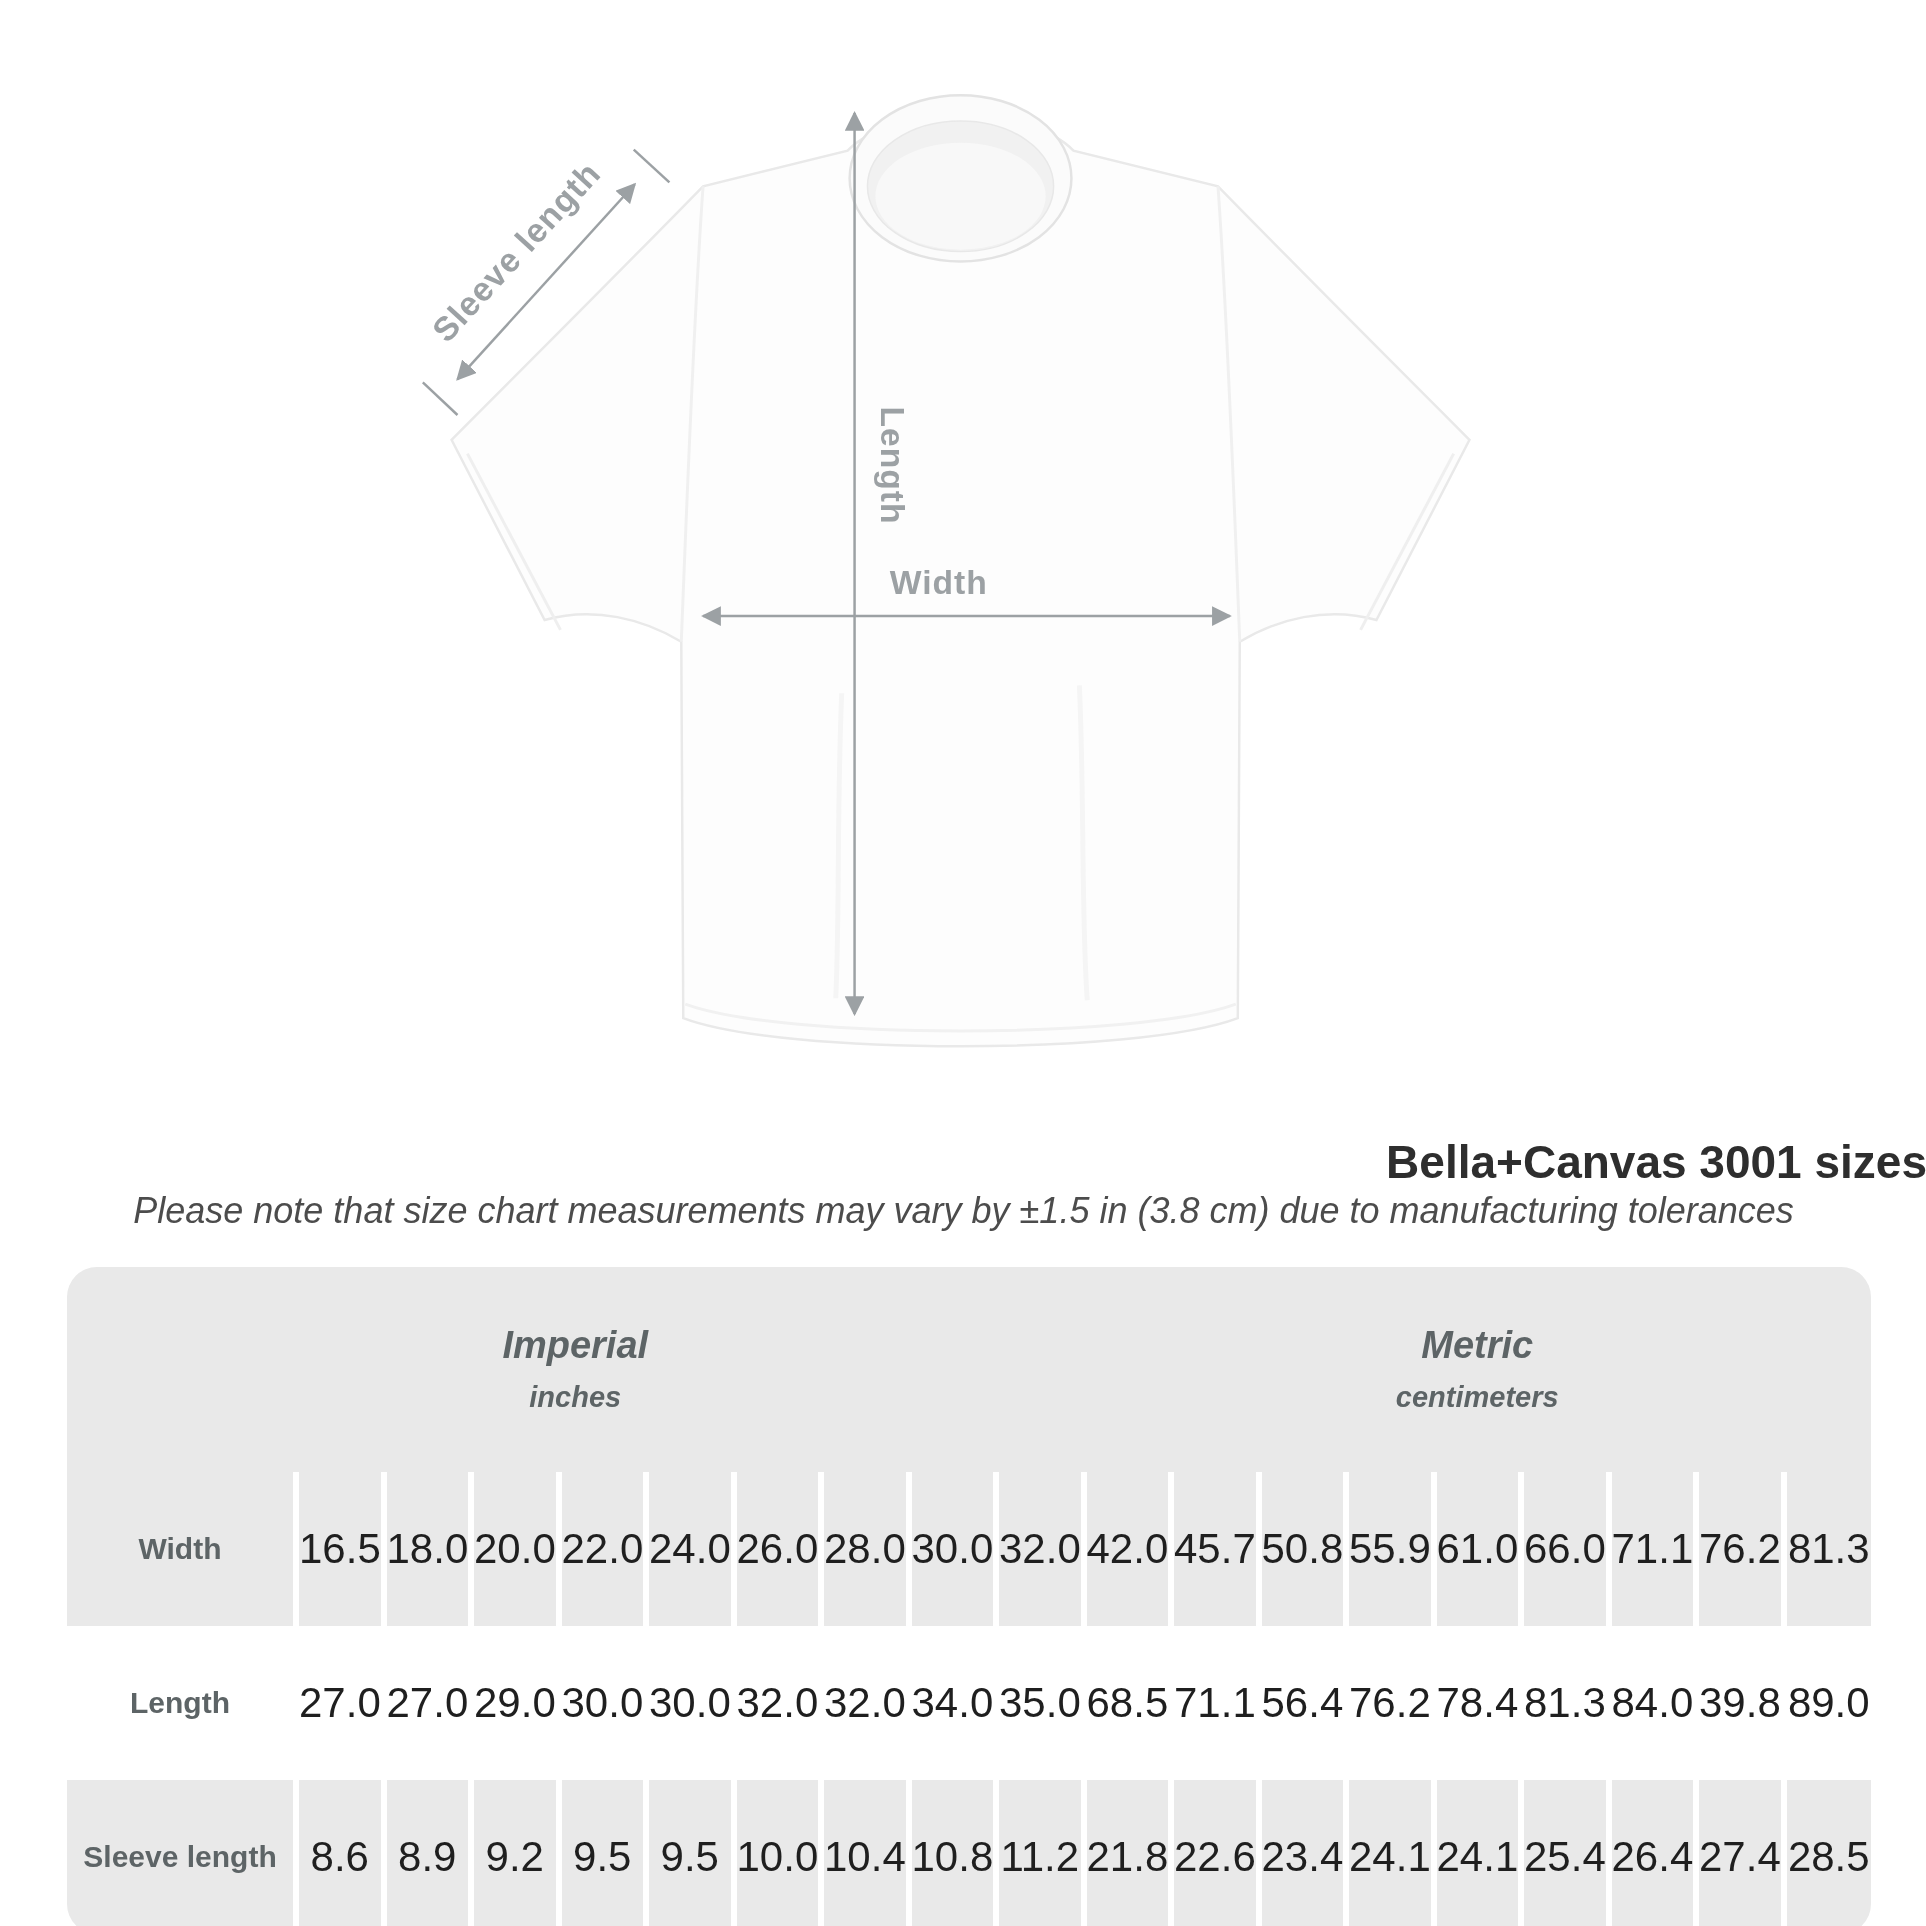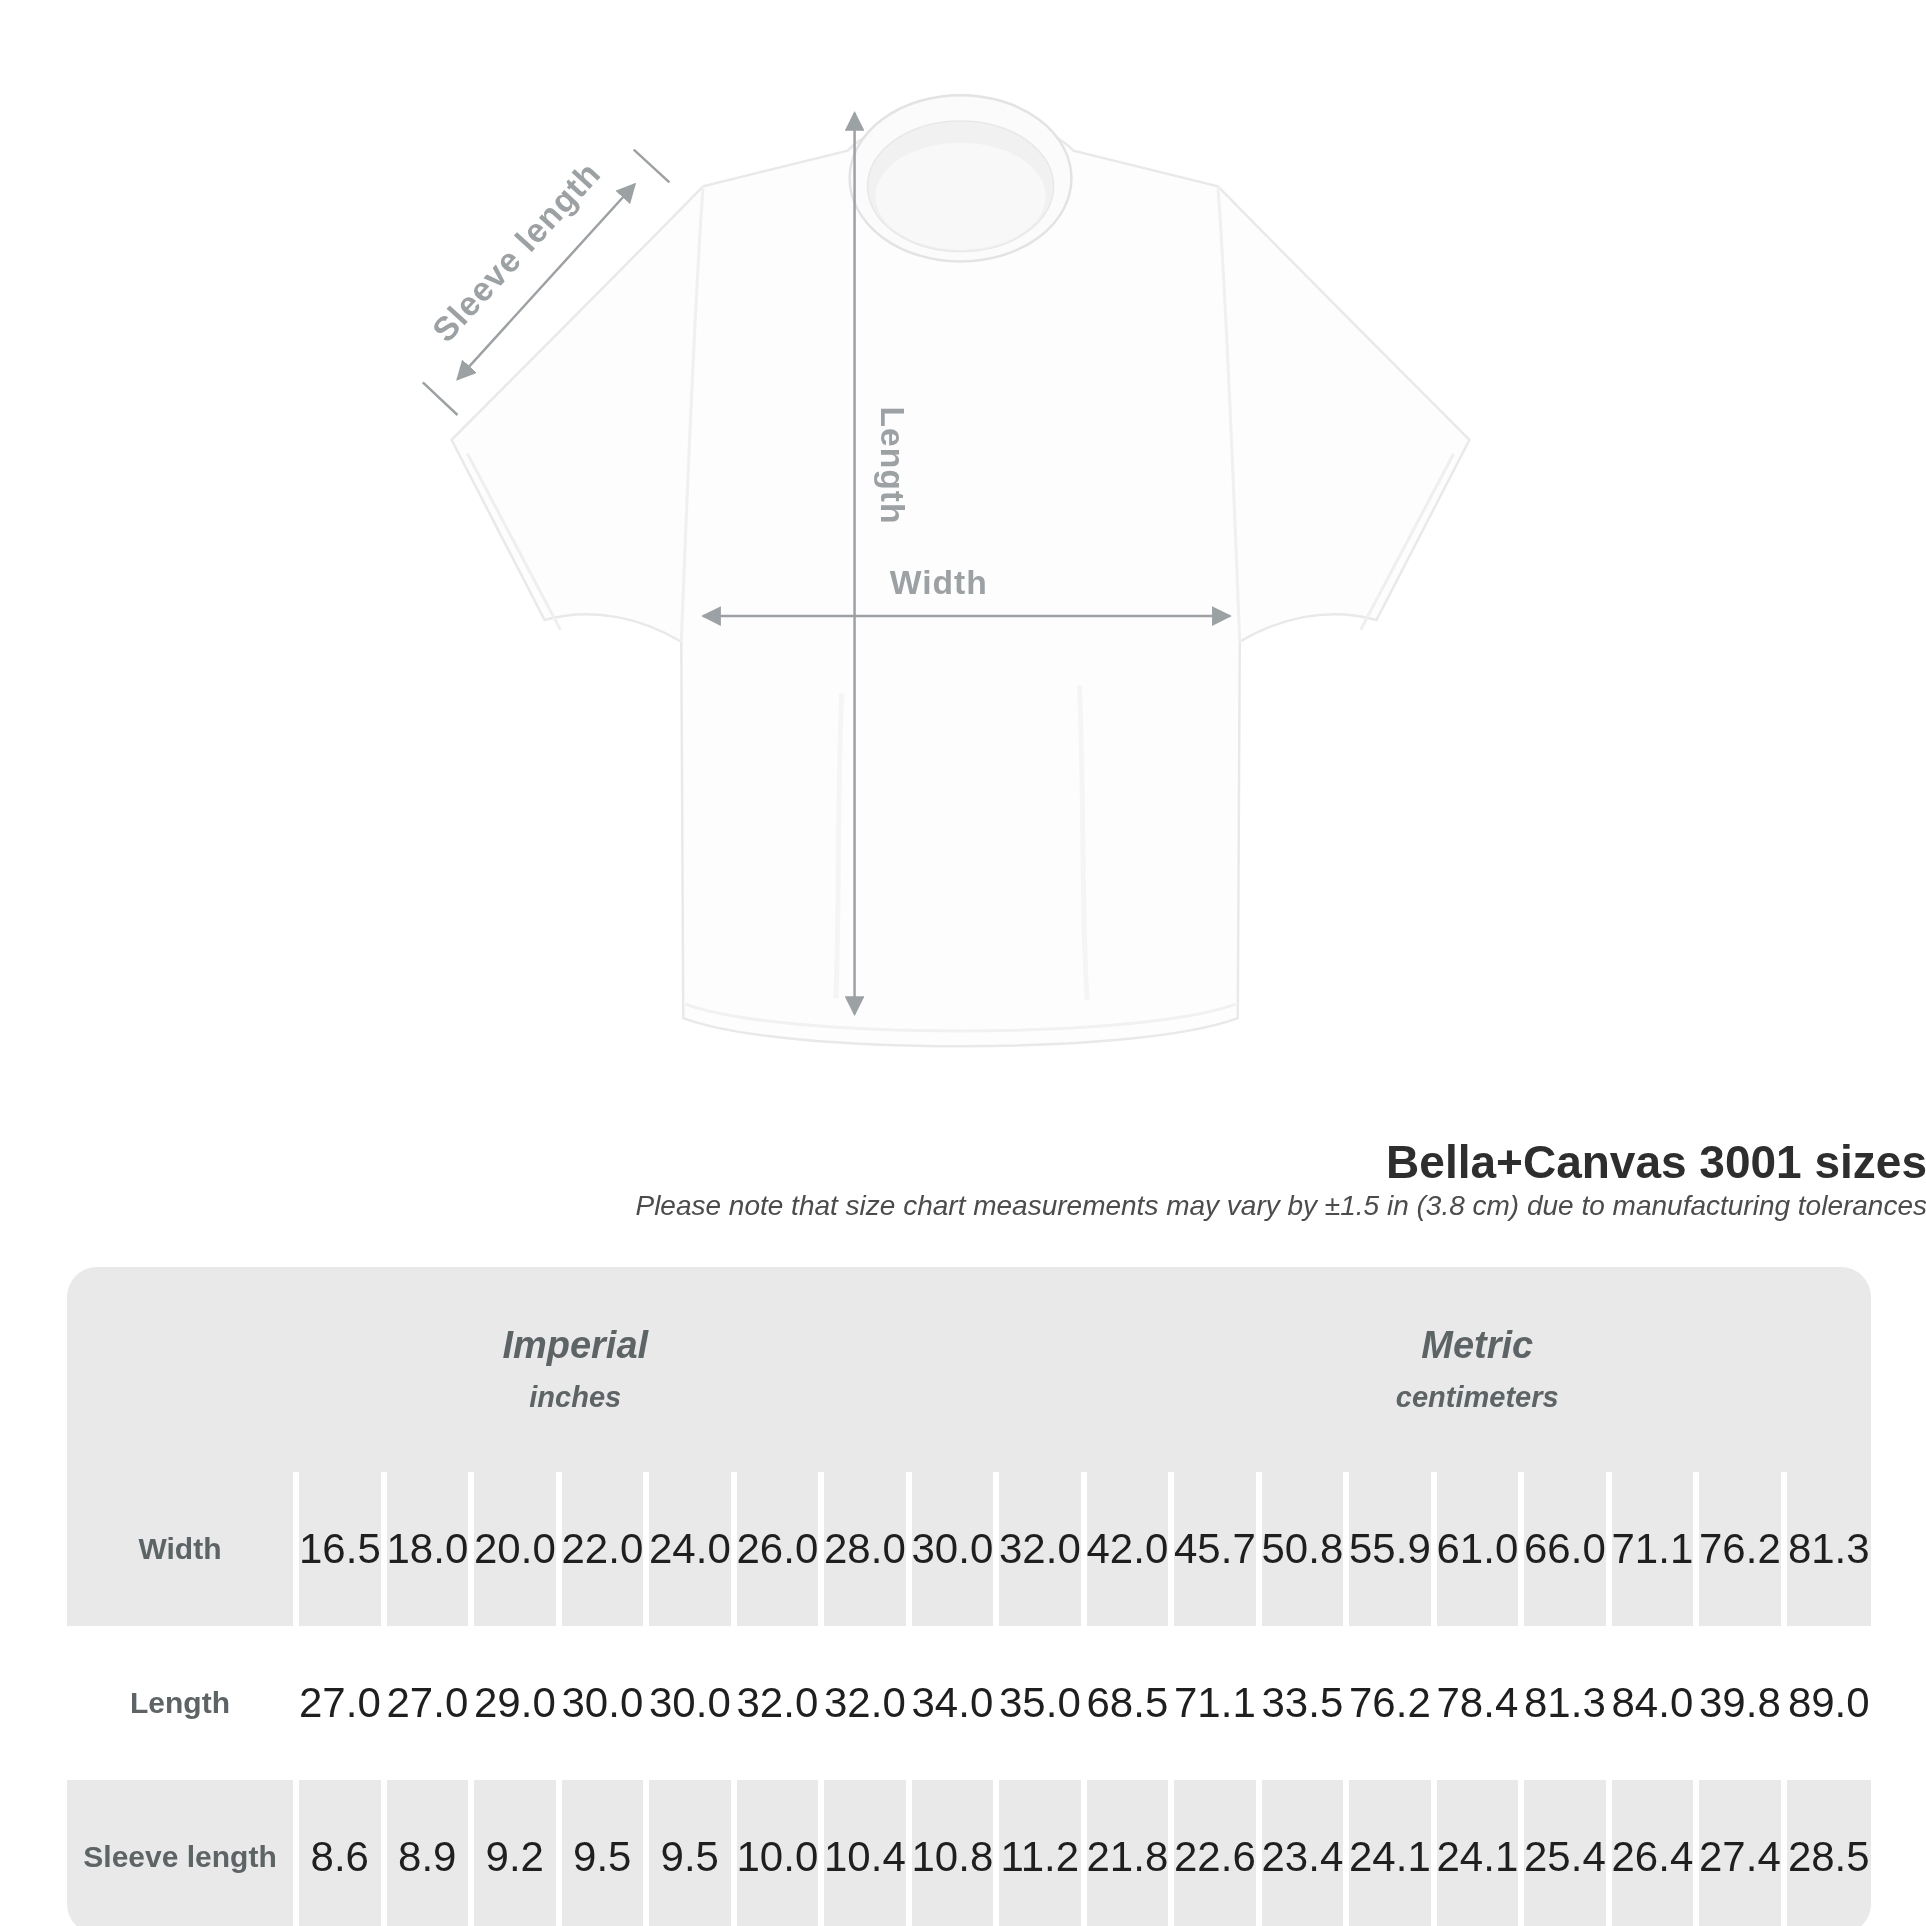--- a/index.html
+++ b/index.html
@@ -6,22 +6,22 @@
   body{width:1927px;height:1927px;position:relative;overflow:hidden;
        font-family:"Liberation Sans", sans-serif;}
 
   
   .diagram-wrap{position:absolute;left:0;top:0;width:1927px;height:1238px;}
   .dim-label{font-weight:bold;font-size:34px;fill:#9ca1a4;letter-spacing:1px;}
 
   
   .page-title{position:absolute;left:0;top:1135px;width:100%;text-align:right;
     font-size:46px;font-weight:bold;color:#2e2e2e;}
-  .tolerance-note{position:absolute;left:0;top:1190px;width:100%;text-align:right;
-    font-size:28px;font-style:italic;color:#4c4c4c;}
+  .tolerance-note{position:absolute;left:0;top:1190px;width:100%;text-align:center;
+    font-size:36px;font-style:italic;color:#4c4c4c;}
 
   
   .size-table{position:absolute;left:67px;top:1267px;width:1804px;height:667px;
     border-radius:30px;overflow:hidden;}
   .size-table table{width:100%;height:100%;border-collapse:collapse;table-layout:fixed;}
   .size-table col.lblcol{width:229px;}
   .size-table th,.size-table td{padding:0;text-align:center;vertical-align:middle;}
   tr.unit-row{height:150px;}
   tr.unit-row th{background:#e9e9e9;}
   .unit-name{font-size:38px;font-weight:bold;font-style:italic;color:#5d6466;}
@@ -156,21 +156,21 @@
           <td class="val">27.0</td>
           <td class="val">29.0</td>
           <td class="val">30.0</td>
           <td class="val">30.0</td>
           <td class="val">32.0</td>
           <td class="val">32.0</td>
           <td class="val">34.0</td>
           <td class="val">35.0</td>
           <td class="val">68.5</td>
           <td class="val">71.1</td>
-          <td class="val">33.5</td>
+          <td class="val">56.4</td>
           <td class="val">76.2</td>
           <td class="val">78.4</td>
           <td class="val">81.3</td>
           <td class="val">84.0</td>
           <td class="val">39.8</td>
           <td class="val">89.0</td>
         </tr>
       <tr class="body-row gray" id="row-2">
         <th>Sleeve length</th>
       <td class="val">8.6</td>

